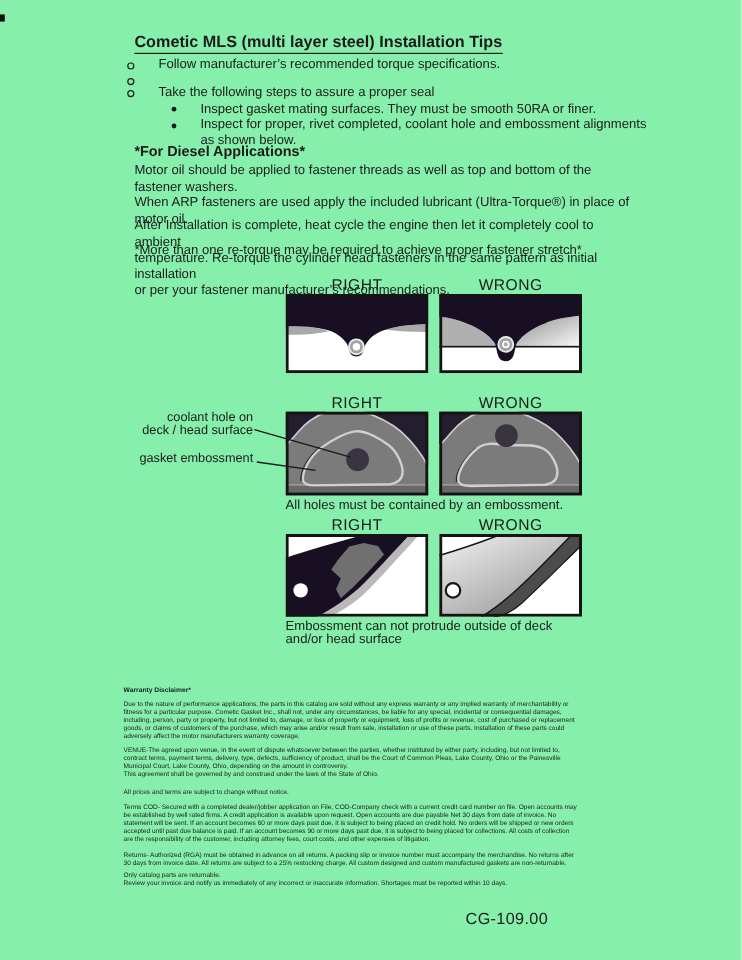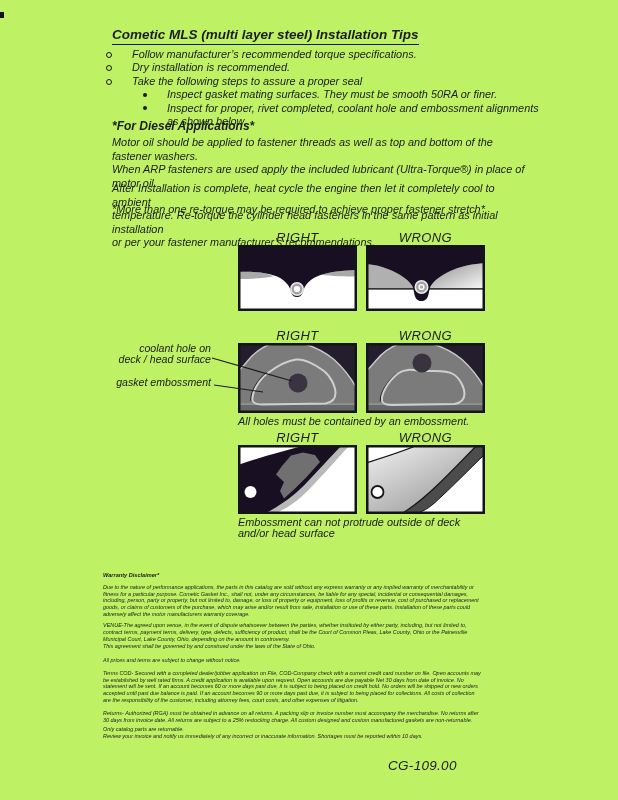--- a/index.html
+++ b/index.html
@@ -1,17 +1,17 @@
 <!DOCTYPE html>
 <html><head>
 <meta charset="utf-8">
 <style>
   html,body{margin:0;padding:0;background:#ffffff;}
-  .page{position:relative;width:618px;height:800px;background:#bef264;overflow:hidden;
-        font-family:"Liberation Sans",sans-serif;color:#1b1b1b;font-style:italic;}
+  .page{position:relative;width:618px;height:800px;background:#86efac;overflow:hidden;
+        font-family:"Liberation Sans",sans-serif;color:#1b1b1b;}
   .crop-mark{position:absolute;left:0;top:12px;width:4px;height:6px;background:#111;}
   .title{position:absolute;left:112px;top:27px;margin:0;font-size:13.5px;font-weight:bold;}
   .title .u{border-bottom:1.6px solid #1b1b1b;padding-bottom:2px;}
   .tips{position:absolute;left:106px;top:48px;font-size:10.9px;line-height:13.4px;width:440px;}
   .li{display:flex;align-items:flex-start;gap:16px;}
   .mk{flex:none;display:inline-block;}
   .hollow{width:4px;height:4px;border:1.1px solid #1b1b1b;border-radius:50%;margin:3.8px 4px 0 0;}
   .solid{width:4px;height:4px;background:#1b1b1b;border-radius:50%;margin:4.6px 4px 0 0;}
   .sub{margin-left:37px;}
   .diesel{position:absolute;left:112px;top:119px;margin:0;font-size:12px;font-weight:bold;}
@@ -44,21 +44,20 @@
 
   <h1 class="title"><span class="u">Cometic MLS (multi layer steel) Installation Tips</span></h1>
 
   <div class="tips">
     <div class="li">
       <span class="mk hollow"></span>
       <span>Follow manufacturer’s recommended torque specifications.</span>
     </div>
     <div class="li">
       <span class="mk hollow"></span>
-      <span>Dry installation is recommended.</span>
     </div>
     <div class="li">
       <span class="mk hollow"></span>
       <span>Take the following steps to assure a proper seal</span>
     </div>
     <div class="li sub">
       <span class="mk solid"></span>
       <span>Inspect gasket mating surfaces.  They must be smooth 50RA or finer.</span>
     </div>
     <div class="li sub">

